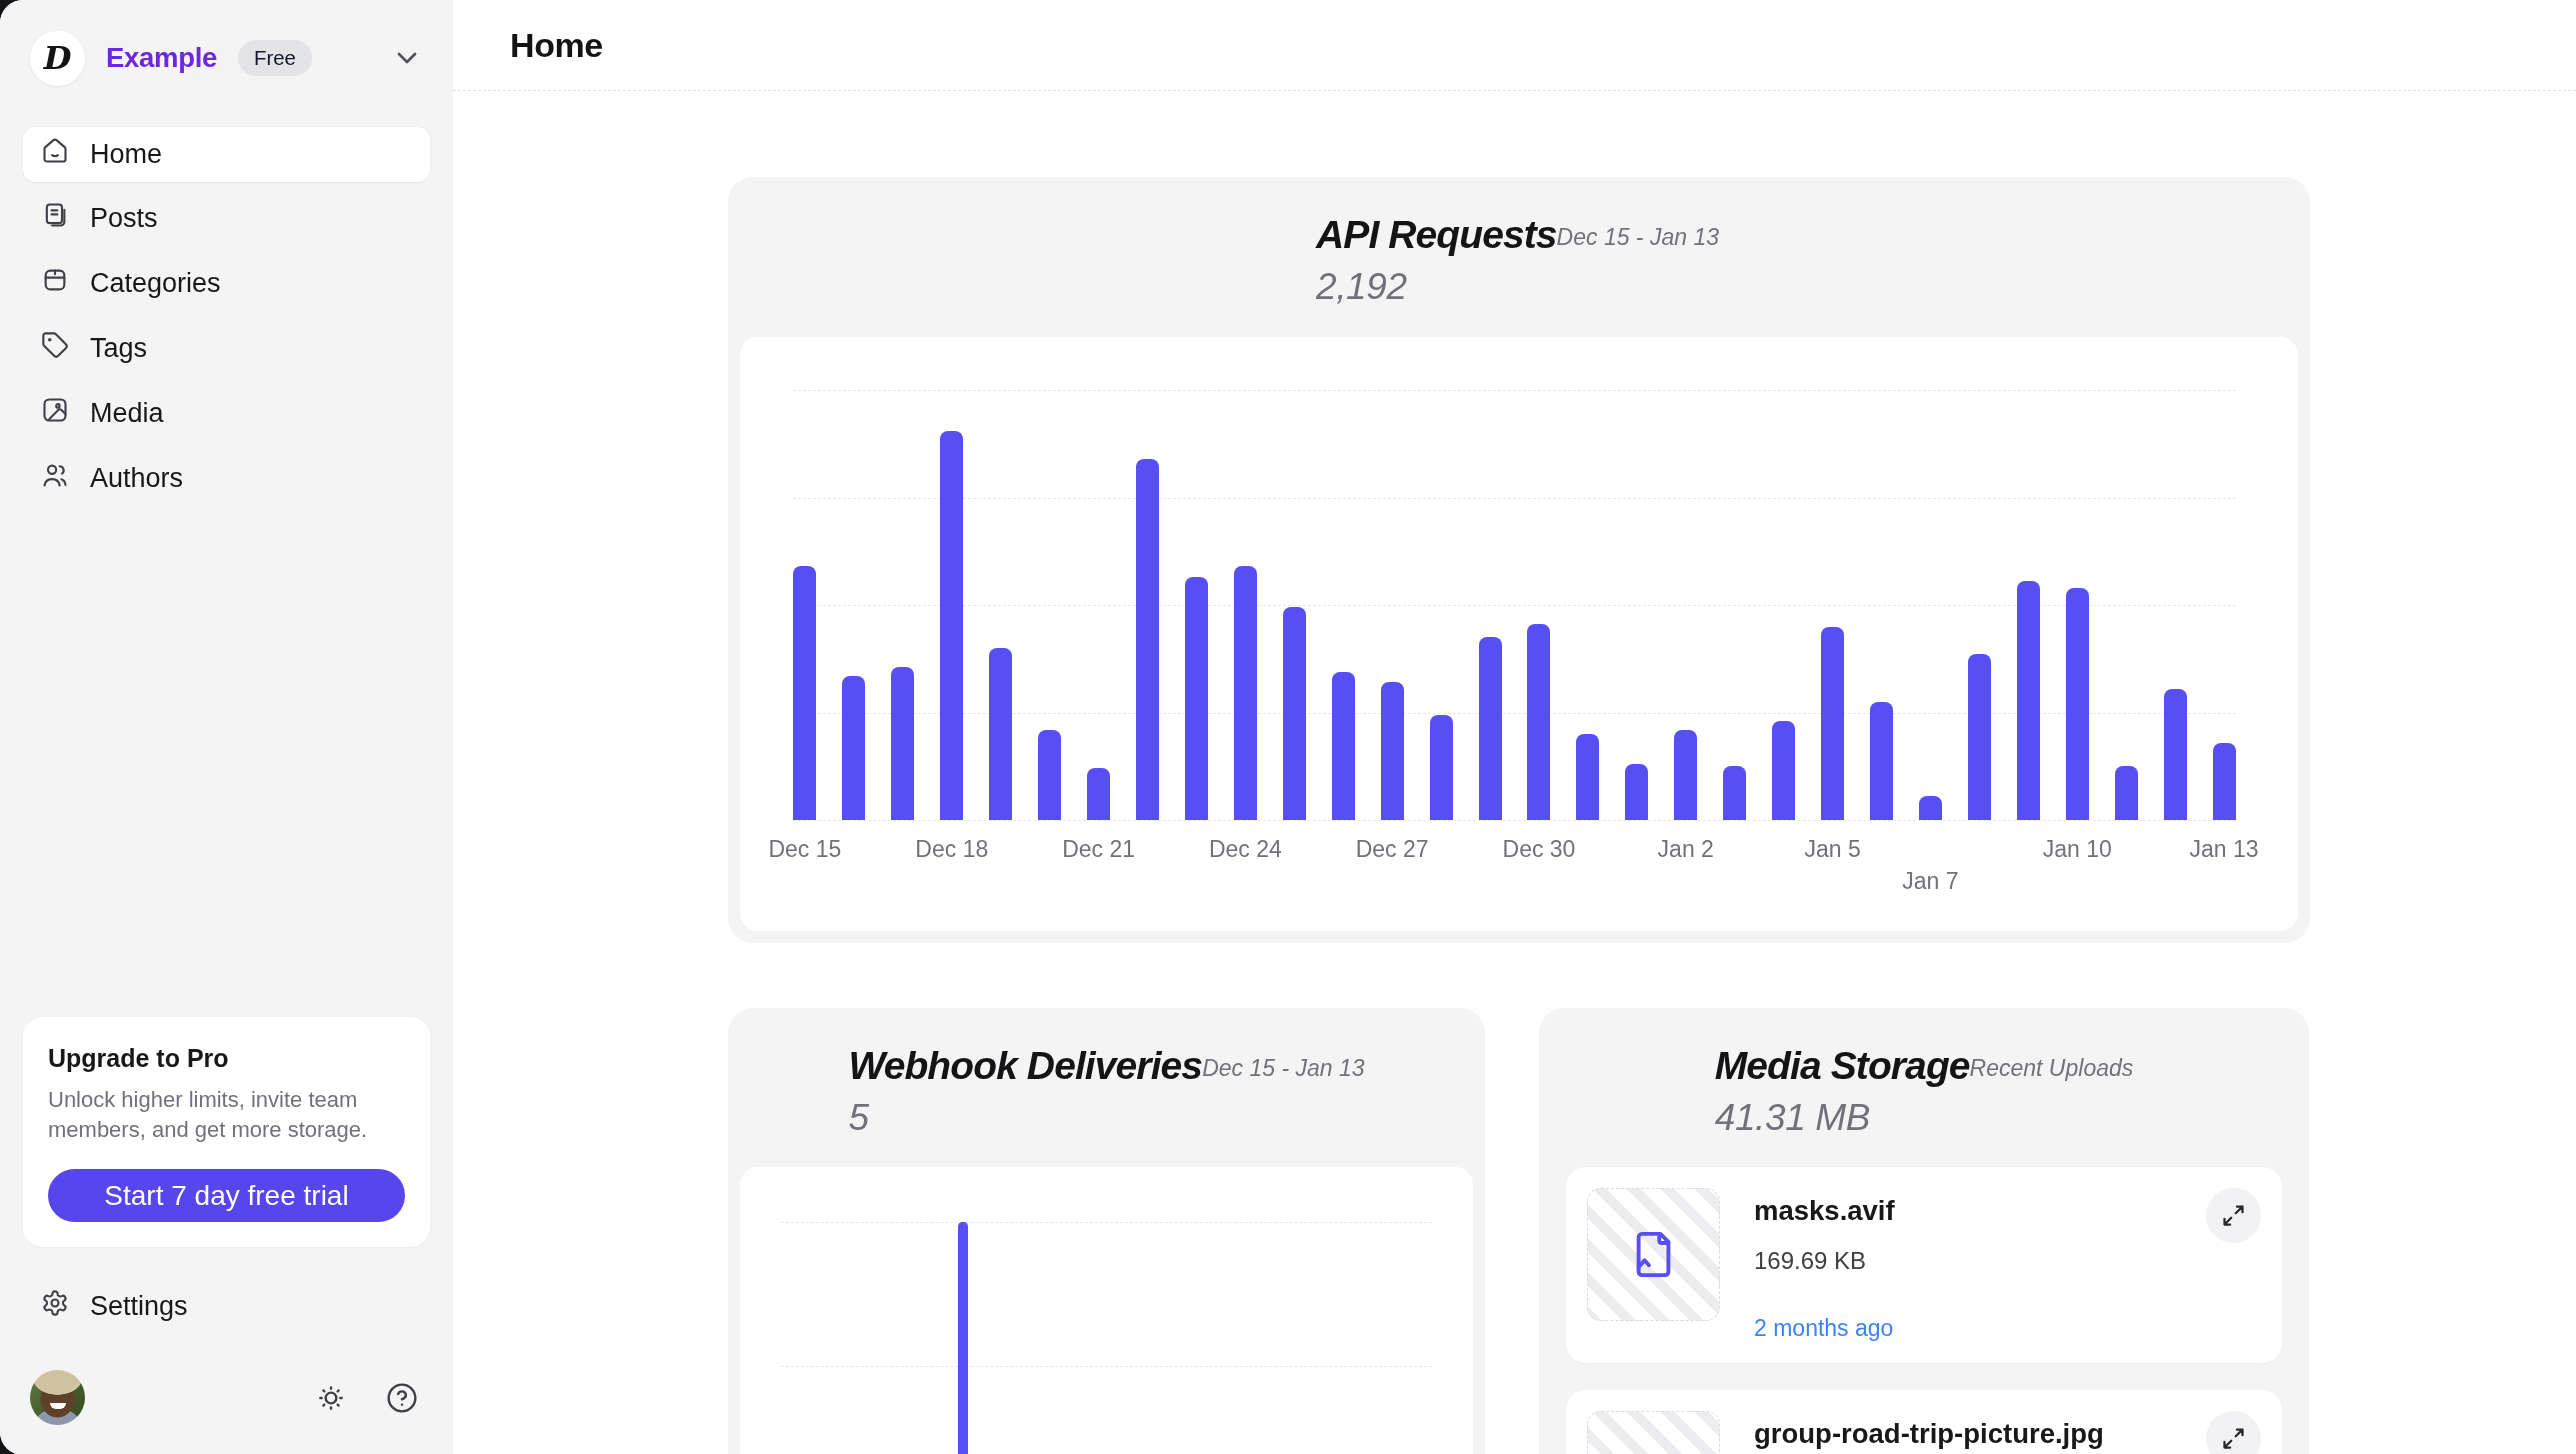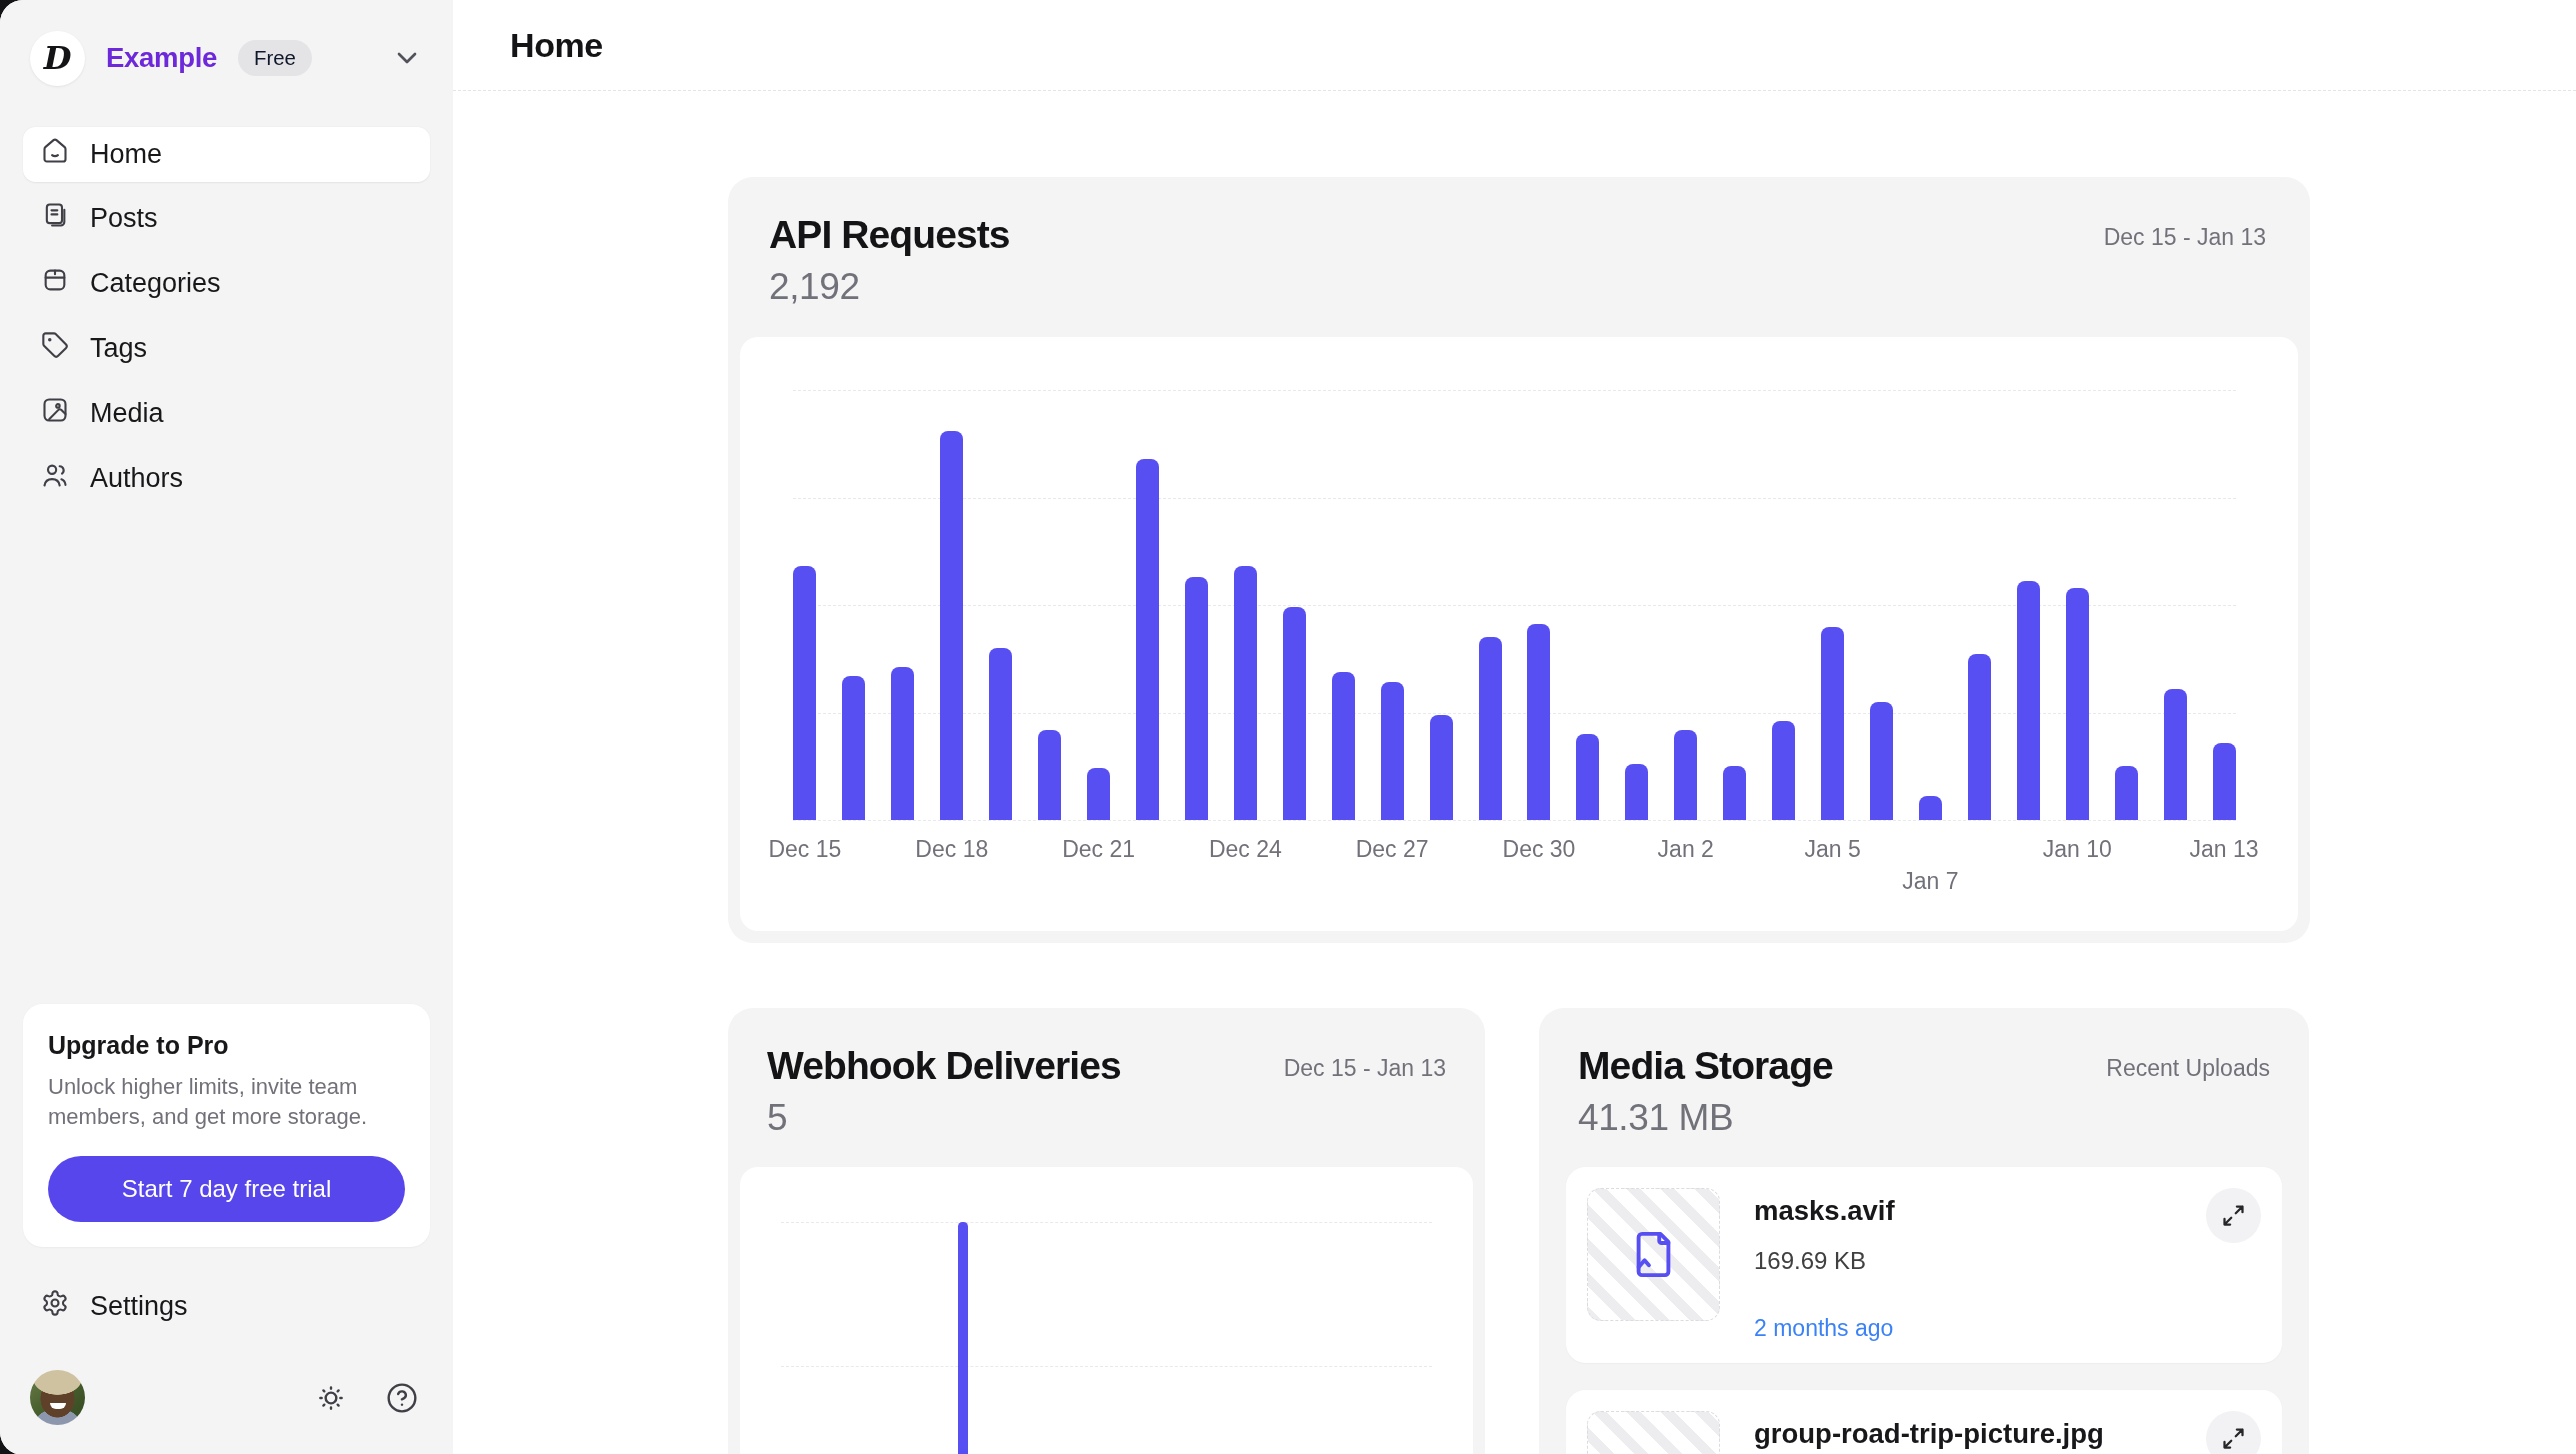--- a/index.html
+++ b/index.html
@@ -15,42 +15,42 @@
   .ws-badge { background:#e4e4e7; color:#0f172a; font-size:20.4px; padding:6.2px 16px; border-radius:887px; }
   .ws-chevron { margin-left:auto; display:flex; color:#52525b; }
   .nav { margin-top:41px; display:flex; flex-direction:column; gap:9.8px; }
   .nav-item { display:flex; align-items:center; gap:21px; height:55px; padding:0 18px; border-radius:12.4px; font-size:27px; color:#18181b; cursor:pointer; }
   .nav-item.active { background:#ffffff; box-shadow:0 0.9px 1.8px rgba(0,0,0,.07); }
   .nav-item svg, .settings-row svg { color:#3f3f46; }
   .sb-spacer { flex:1; }
   .upgrade { background:#ffffff; border-radius:19.5px; padding:27px 25px 25px; box-shadow:0 0.9px 1.8px rgba(0,0,0,.04); }
   .upgrade-title { font-size:25px; font-weight:700; color:#18181b; }
   .upgrade-body { margin-top:12.4px; font-size:22px; line-height:1.34; color:#71717a; }
-  .upgrade-btn { margin-top:25px; width:100%; height:66px; border:none; border-radius:887px; background:#5646ec; color:#ffffff; font-size:24px; font-family:inherit; font-weight:500; cursor:pointer; }
+  .upgrade-btn { margin-top:25px; width:100%; height:53px; border:none; border-radius:887px; background:#5646ec; color:#ffffff; font-size:28px; font-family:inherit; font-weight:500; cursor:pointer; }
   .settings-row { margin-top:32px; display:flex; align-items:center; gap:21px; height:55px; padding:0 18px; border-radius:12.4px; font-size:27px; color:#18181b; cursor:pointer; }
   .sb-bottom { margin-top:36px; display:flex; align-items:center; padding:0 7px; }
   .user-avatar { width:55px; height:55px; border-radius:50%; cursor:pointer; position:relative; overflow:hidden;
       background:
         radial-gradient(41px 27px at 50% 16%, #cfc2a0 58%, rgba(0,0,0,0) 60%),
         radial-gradient(27px 30px at 50% 52%, #5f4028 62%, rgba(0,0,0,0) 64%),
         radial-gradient(36px 23px at 50% 96%, #8c97ad 60%, rgba(0,0,0,0) 62%),
         linear-gradient(140deg,#6d7f4a 0%,#49602f 45%,#32471f 100%); }
   .user-avatar::after { content:""; position:absolute; left:50%; top:60%; transform:translateX(-50%); width:16px; height:6.2px; border-radius:0 0 8px 8px; background:#fff; }
   .sb-bottom .spacer { flex:1; }
   .icon-btn { display:flex; align-items:center; justify-content:center; width:43px; height:43px; color:#3f3f46; cursor:pointer; }
   .icon-btn + .icon-btn { margin-left:28px; }
 
   
   .main { flex:1; display:flex; flex-direction:column; background:#ffffff; min-width:0; }
   .main-header { height:91px; min-height:91px; display:flex; align-items:center; padding:0 57px; border-bottom:1.8px dashed #e4e4e7; }
   .page-title { font-size:34px; font-weight:600; color:#141417; letter-spacing:-0.4px; }
   .content { flex:1; padding:86px 266px 0 275px; overflow:hidden; }
 
   .card { background:#f4f4f5; border-radius:25px; }
-  .card-head { padding:36px 44px 0 41px; display:flex; justify-content:space-between; align-items:flex-start; }
+  .card-head { padding:36px 44px 0 41px; display:flex; justify-content:center; align-items:flex-start;font-style:italic; }
   .card-title { font-size:39px; font-weight:700; color:#141417; letter-spacing:-0.9px; }
   .card-range { font-size:23px; color:#71717a; margin-top:10.7px; }
   .card-total { padding:9px 41px 0; font-size:37px; font-weight:500; color:#71717a; letter-spacing:-0.4px; }
 
   
   .api-card { height:766px; display:flex; flex-direction:column; }
   .chart-panel { margin:29px 12.4px 12.4px; background:#ffffff; border-radius:18px; flex:1; display:flex; flex-direction:column; overflow:hidden; }
   .plot { position:relative; margin:53px 62px 0 53px; height:430px; }
   .gridline { position:absolute; left:0; right:0; border-top:1.8px dashed #e9e9ec; }
   .bars { position:absolute; inset:0; display:flex; align-items:flex-end; justify-content:space-between; }

